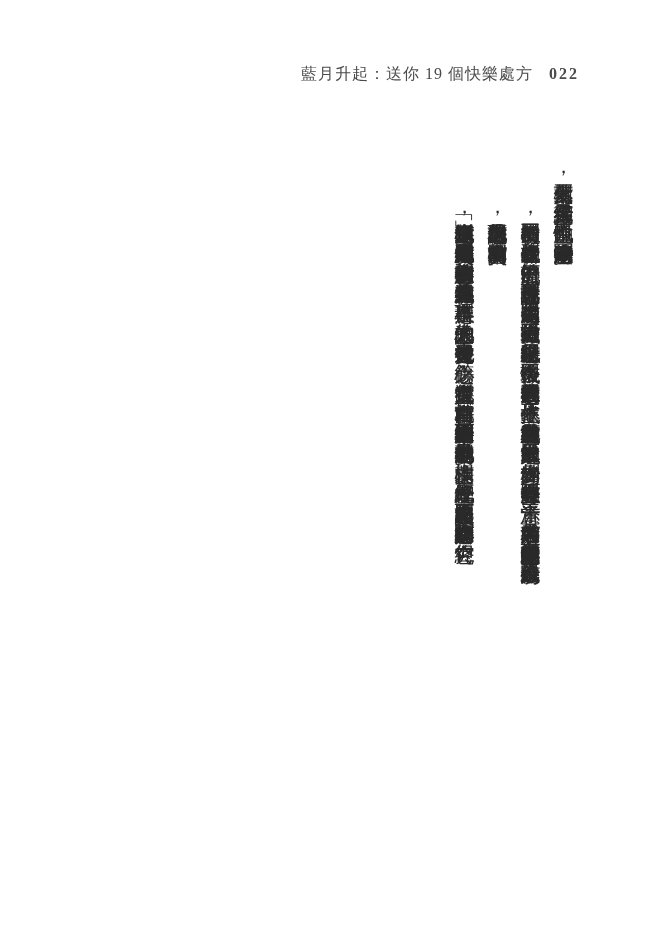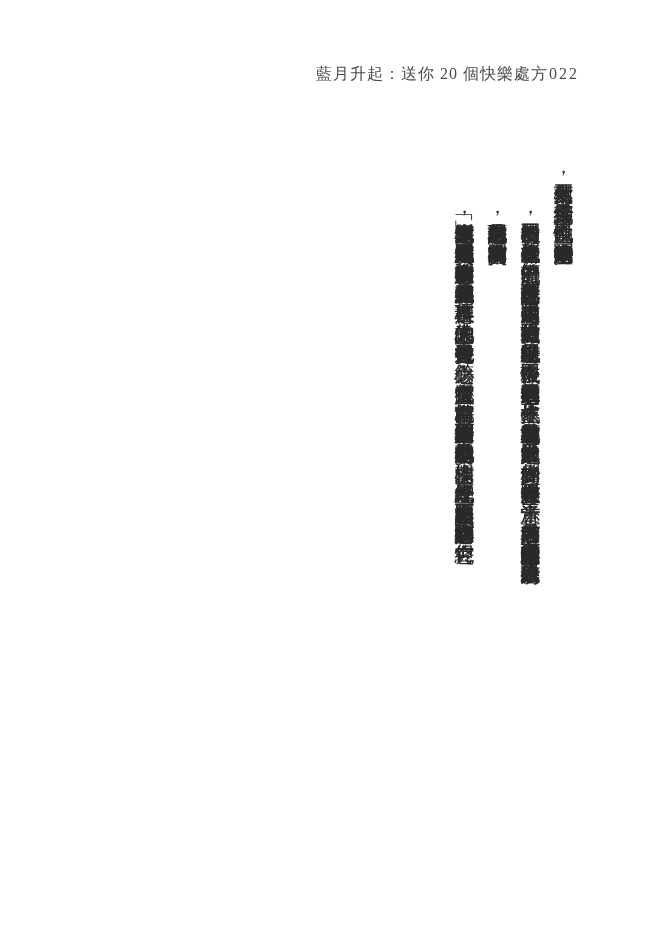--- a/index.html
+++ b/index.html
@@ -18,22 +18,23 @@
   .running-header {
     position: absolute;
     top: 64px;
     right: 84px;
     font-size: 16px;
     color: #4b4b4b;
     letter-spacing: 1px;
     white-space: nowrap;
   }
   .running-header .pagenum {
-    margin-left: 1px;
+    margin-left: 16px;
     letter-spacing: 2px;
+    font-weight: bold;
   }
   .textblock {
     position: absolute;
     top: 168px;
     right: 83px;
     height: 660px;
     writing-mode: vertical-rl;
     text-orientation: mixed;
     font-size: 20px;
     line-height: 33px;
@@ -47,21 +48,21 @@
   .para.indent {
     text-indent: 2em;
   }
 </style>
 </head>
 <body>
 
 <div class="page">
 
   <div class="running-header">
-    <span class="booktitle">藍月升起：送你 20 個快樂處方</span><span class="pagenum">022</span>
+    <span class="booktitle">藍月升起：送你 19 個快樂處方</span><span class="pagenum">022</span>
   </div>
 
   <div class="textblock">
       <p class="para">樹竟然夏天落葉，冬天葉子卻青綠茂盛，九重風吹也不怕，它變成臺灣海岸的防衛軍。</p>
       <p class="para indent">從不同的視角看樹，就像在看生命的歷程，看歷史的流轉。爲什麼說樹可見證歷史呢？這是因爲人的生命有限，擔當的職位更是有限，常見上任時以種樹紀念，惟不久後即去職，但已種的樹管它人事興衰，依然屹立不搖。世界各地有悠久歷史的名勝古蹟，最常見的一定是巍巍巨木，例如嵩山少林寺，寺外即聳立有數百年的銀杏，平添古意。柬埔寨著名的吳哥窟，其中百年蛇木竟與寺廟主體建築糾葛一起，後人不忍砍除蔚爲奇景。</p>
       <p class="para indent">現代見證歷史著名的樹，尚有美國白宮前的木蘭樹。</p>
       <p class="para indent">這棵大樹也叫「傑克遜木蘭樹」，因爲是美國第七任總統傑克遜種的。這樹的背後有一個大悲大喜的故事，傑克遜在一八二八年贏得總統大選，理應是喜事一樁，誰知他心愛的夫人，竟在他當選後幾天去逝。傷心之餘，傑克遜在入主白宮後，就在白宮南草坪前，特別種下一棵來自田納西州老家農場，也是她妻子最喜歡的木蘭樹。這棵木蘭樹，歷經三十九任總統，它見證美國兩百年歷史後，終於老到腐朽必須面臨砍除，但它終究</p>
     </div>
 
 </div>

